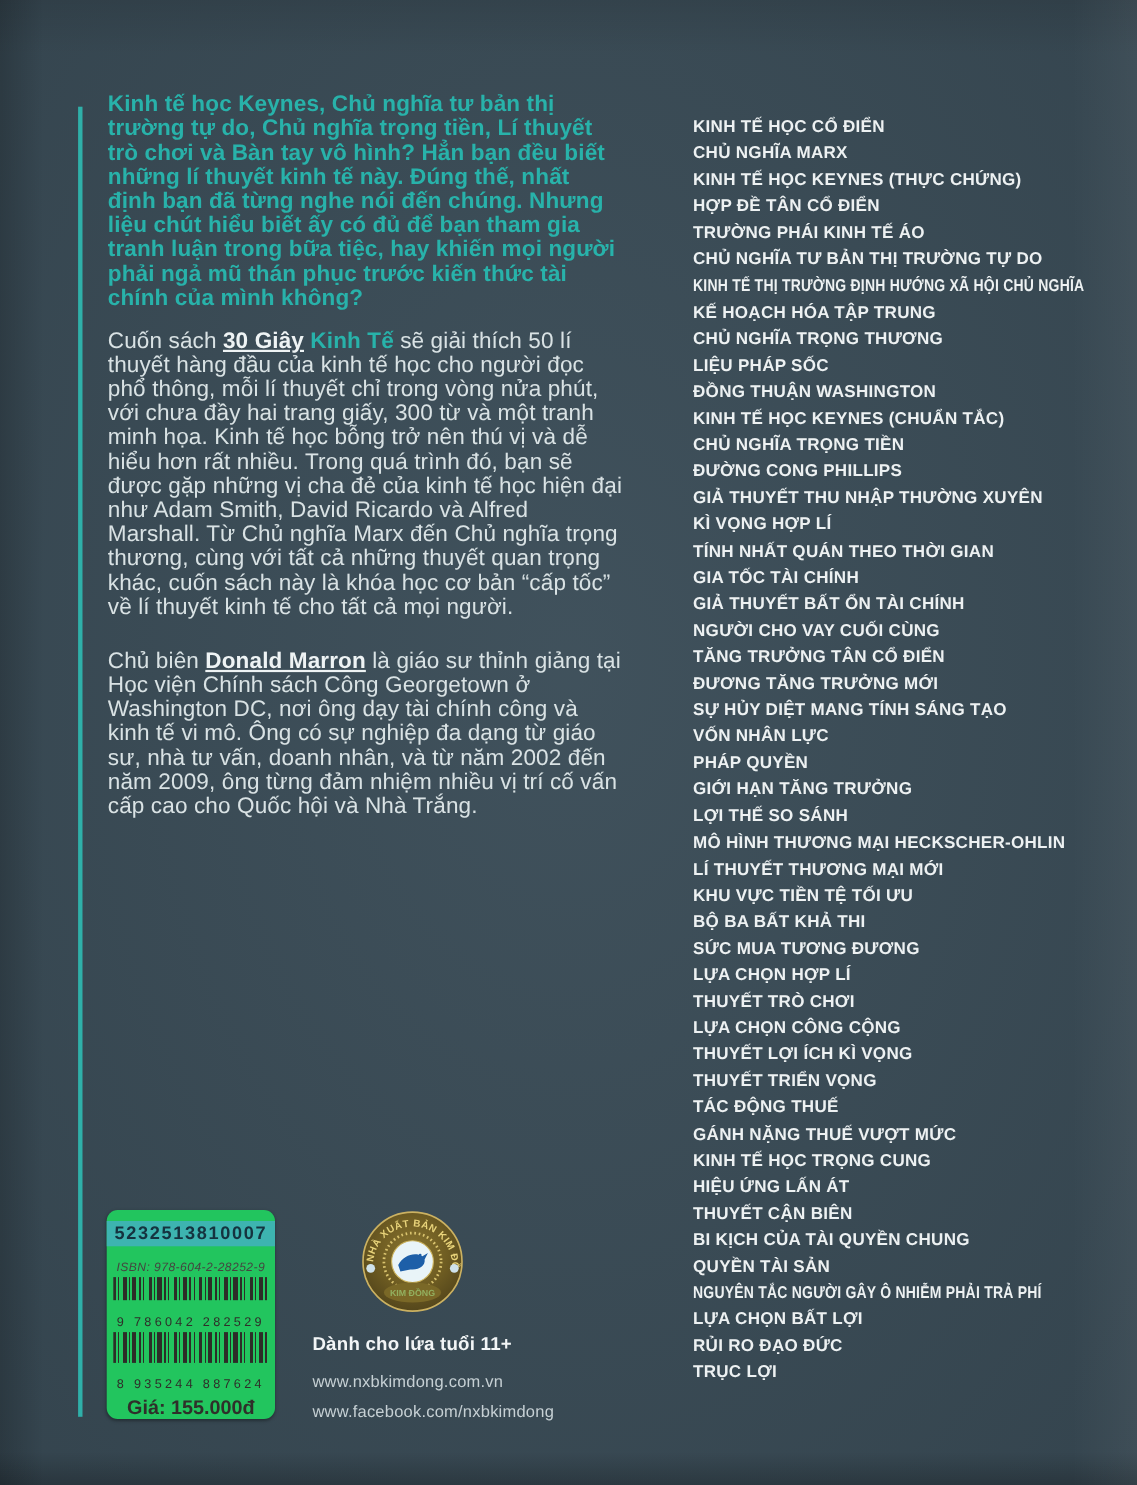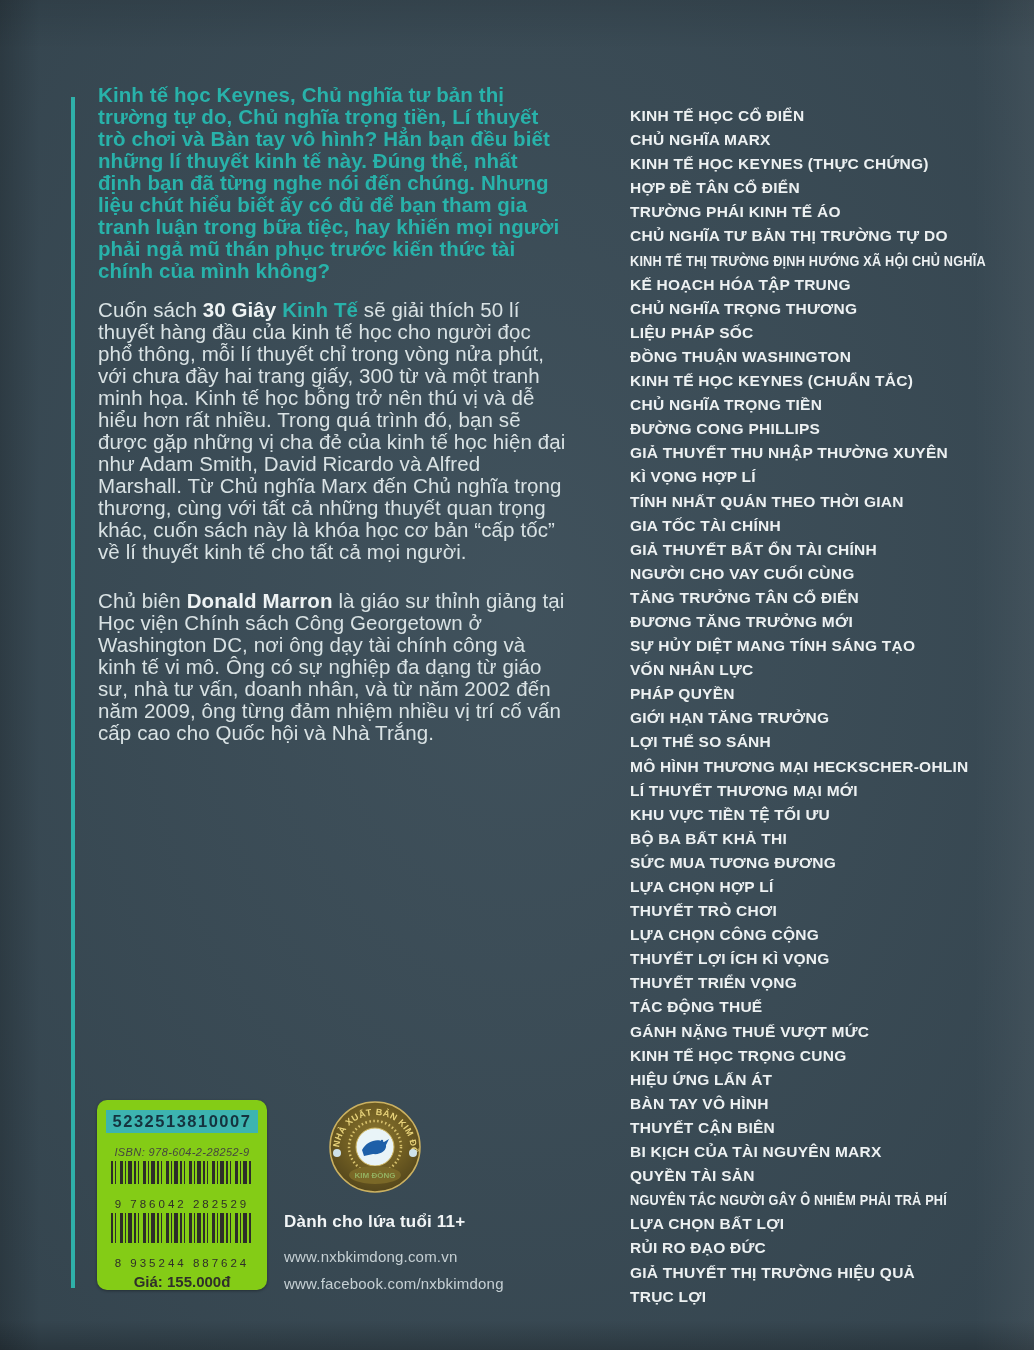--- a/index.html
+++ b/index.html
@@ -27,38 +27,38 @@
     position:absolute;left:98px;top:84px;width:468px;
     font-size:20.5px;line-height:22px;color:#d9e2e4;
     letter-spacing:0.1px;
   }
   .left-col p{margin:0;}
   .para-highlight{
     color:#28b2aa;font-weight:bold;margin-bottom:17px !important;
   }
   .para-book{margin-bottom:27px !important;}
   .para-author{}
-  .seg-bold{font-weight:bold;color:#eef3f4;}
+  .seg-bold{font-weight:bold;color:#eef3f4;text-decoration:underline;}
   .seg-teal{font-weight:bold;color:#28b2aa;}
   
   .theory-list{
     position:absolute;left:618px;top:92px;width:402px;
     margin:12px;padding:0;list-style:none;
     color:#edf1f2;font-weight:bold;font-size:15.5px;
     letter-spacing:0.25px;
   }
   .theory-list li{
     height:24.1px;line-height:24.1px;white-space:nowrap;
     transform-origin:left center;
   }
   .theory-list li.condensed{transform:scaleX(0.82);}
   
   .barcode-label{
-    position:absolute;left:97px;top:1100px;width:170px;height:190px;
-    background:#84cc16;border-radius:10px;
+    position:absolute;left:97px;top:1100px;width:153px;height:190px;
+    background:#22c55e;border-radius:10px;
     box-shadow:0 1px 3px rgba(0,0,0,0.35);
     display:flex;flex-direction:column;align-items:center;
     padding-top:10px;box-sizing:border-box;
   }
   .sku-box{
     background:#3db4b0;color:#15333f;font-weight:bold;
     font-size:16.5px;letter-spacing:1.5px;line-height:21px;
     padding:1px 7px;white-space:nowrap;
   }
   .isbn-text{
@@ -72,21 +72,21 @@
         #2d2d28 4px 5px, transparent 5px 9px,
         #2d2d28 9px 12px, transparent 12px 14px,
         #2d2d28 14px 15px, transparent 15px 17px,
         #2d2d28 17px 21px, transparent 21px 23px);
   }
   .bars.tall{height:42px;}
   .ean-digits{
     color:#2f2f2a;font-size:11.5px;letter-spacing:3px;margin-top:14px;white-space:nowrap;
   }
   .price-text{
-    color:#2f2f2a;font-weight:bold;font-size:15px;margin-top:4px;white-space:nowrap;
+    color:#2f2f2a;font-weight:bold;font-size:18px;margin-top:4px;white-space:nowrap;
   }
   
   .publisher-seal{position:absolute;left:329px;top:1101px;width:92px;height:92px;}
   .age-label{
     position:absolute;left:284px;top:1212px;
     color:#f2f5f6;font-weight:bold;font-size:17px;letter-spacing:0.2px;white-space:nowrap;
   }
   .site-url{
     position:absolute;left:284px;color:#c6d0d4;font-size:15px;letter-spacing:0.2px;white-space:nowrap;text-align:center;
   }
@@ -141,28 +141,26 @@
     <li>SỨC MUA TƯƠNG ĐƯƠNG</li>
     <li>LỰA CHỌN HỢP LÍ</li>
     <li>THUYẾT TRÒ CHƠI</li>
     <li>LỰA CHỌN CÔNG CỘNG</li>
     <li>THUYẾT LỢI ÍCH KÌ VỌNG</li>
     <li>THUYẾT TRIỂN VỌNG</li>
     <li>TÁC ĐỘNG THUẾ</li>
     <li>GÁNH NẶNG THUẾ VƯỢT MỨC</li>
     <li>KINH TẾ HỌC TRỌNG CUNG</li>
     <li>HIỆU ỨNG LẤN ÁT</li>
-    <li>BÀN TAY VÔ HÌNH</li>
     <li>THUYẾT CẬN BIÊN</li>
-    <li>BI KỊCH CỦA TÀI NGUYÊN MARX</li>
+    <li>BI KỊCH CỦA TÀI QUYỀN CHUNG</li>
     <li>QUYỀN TÀI SẢN</li>
     <li class="condensed">NGUYÊN TẮC NGƯỜI GÂY Ô NHIỄM PHẢI TRẢ PHÍ</li>
     <li>LỰA CHỌN BẤT LỢI</li>
     <li>RỦI RO ĐẠO ĐỨC</li>
-    <li>GIẢ THUYẾT THỊ TRƯỜNG HIỆU QUẢ</li>
     <li>TRỤC LỢI</li>
   </ul>
 
 <div class="barcode-label">
   <div class="sku-box">5232513810007</div>
   <div class="isbn-text">ISBN: 978-604-2-28252-9</div>
   <div class="bars"></div>
   <div class="ean-digits">9 786042 282529</div>
   <div class="bars tall"></div>
   <div class="ean-digits">8 935244 887624</div>

